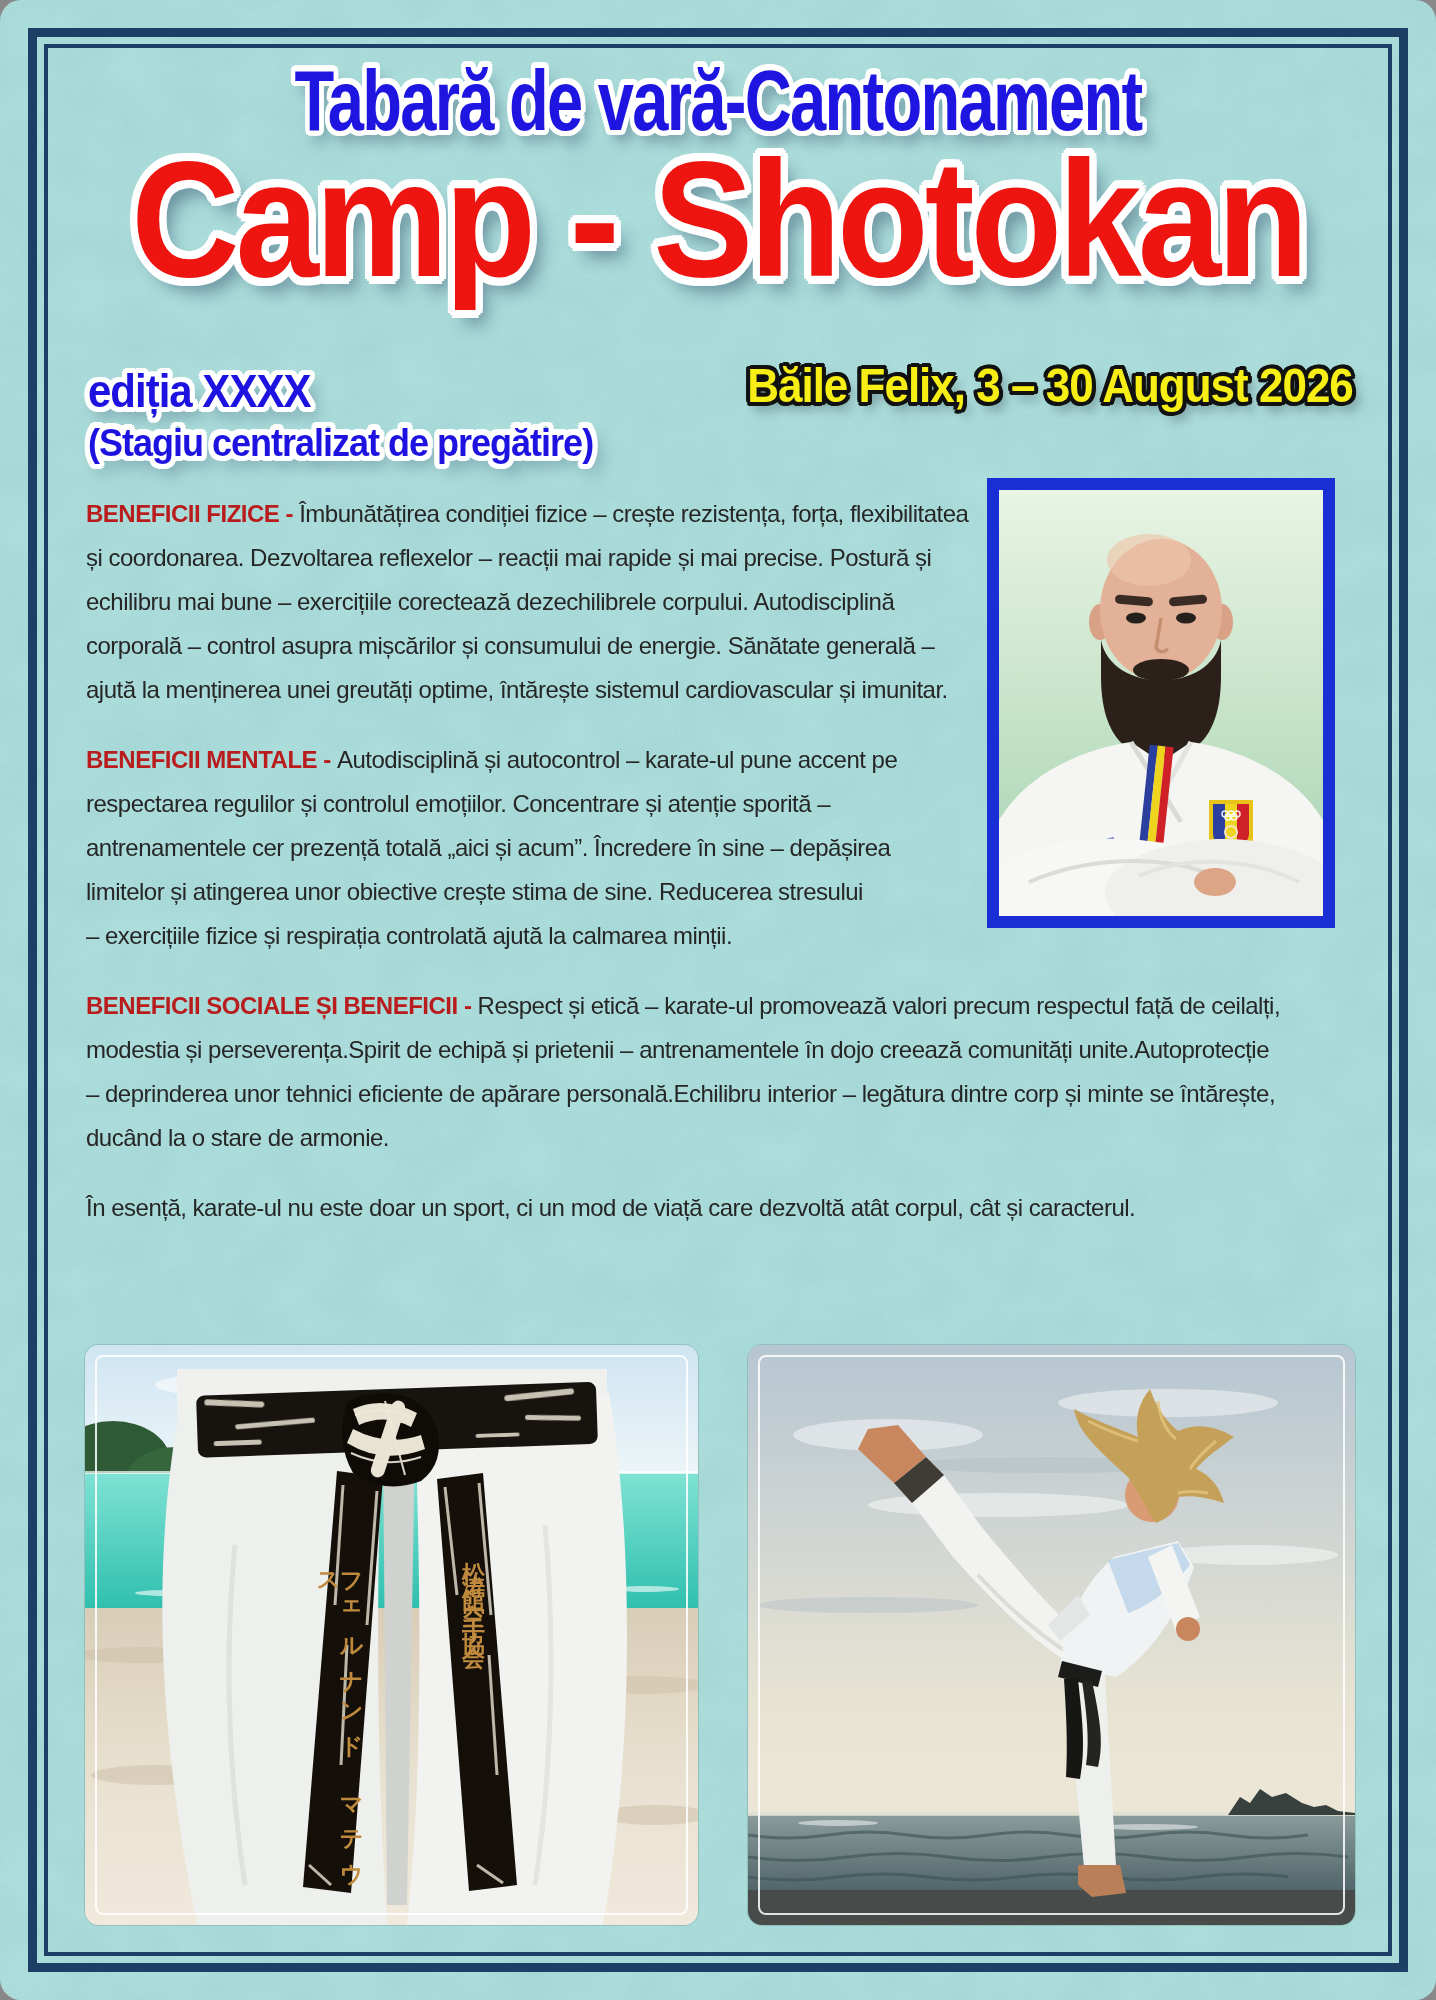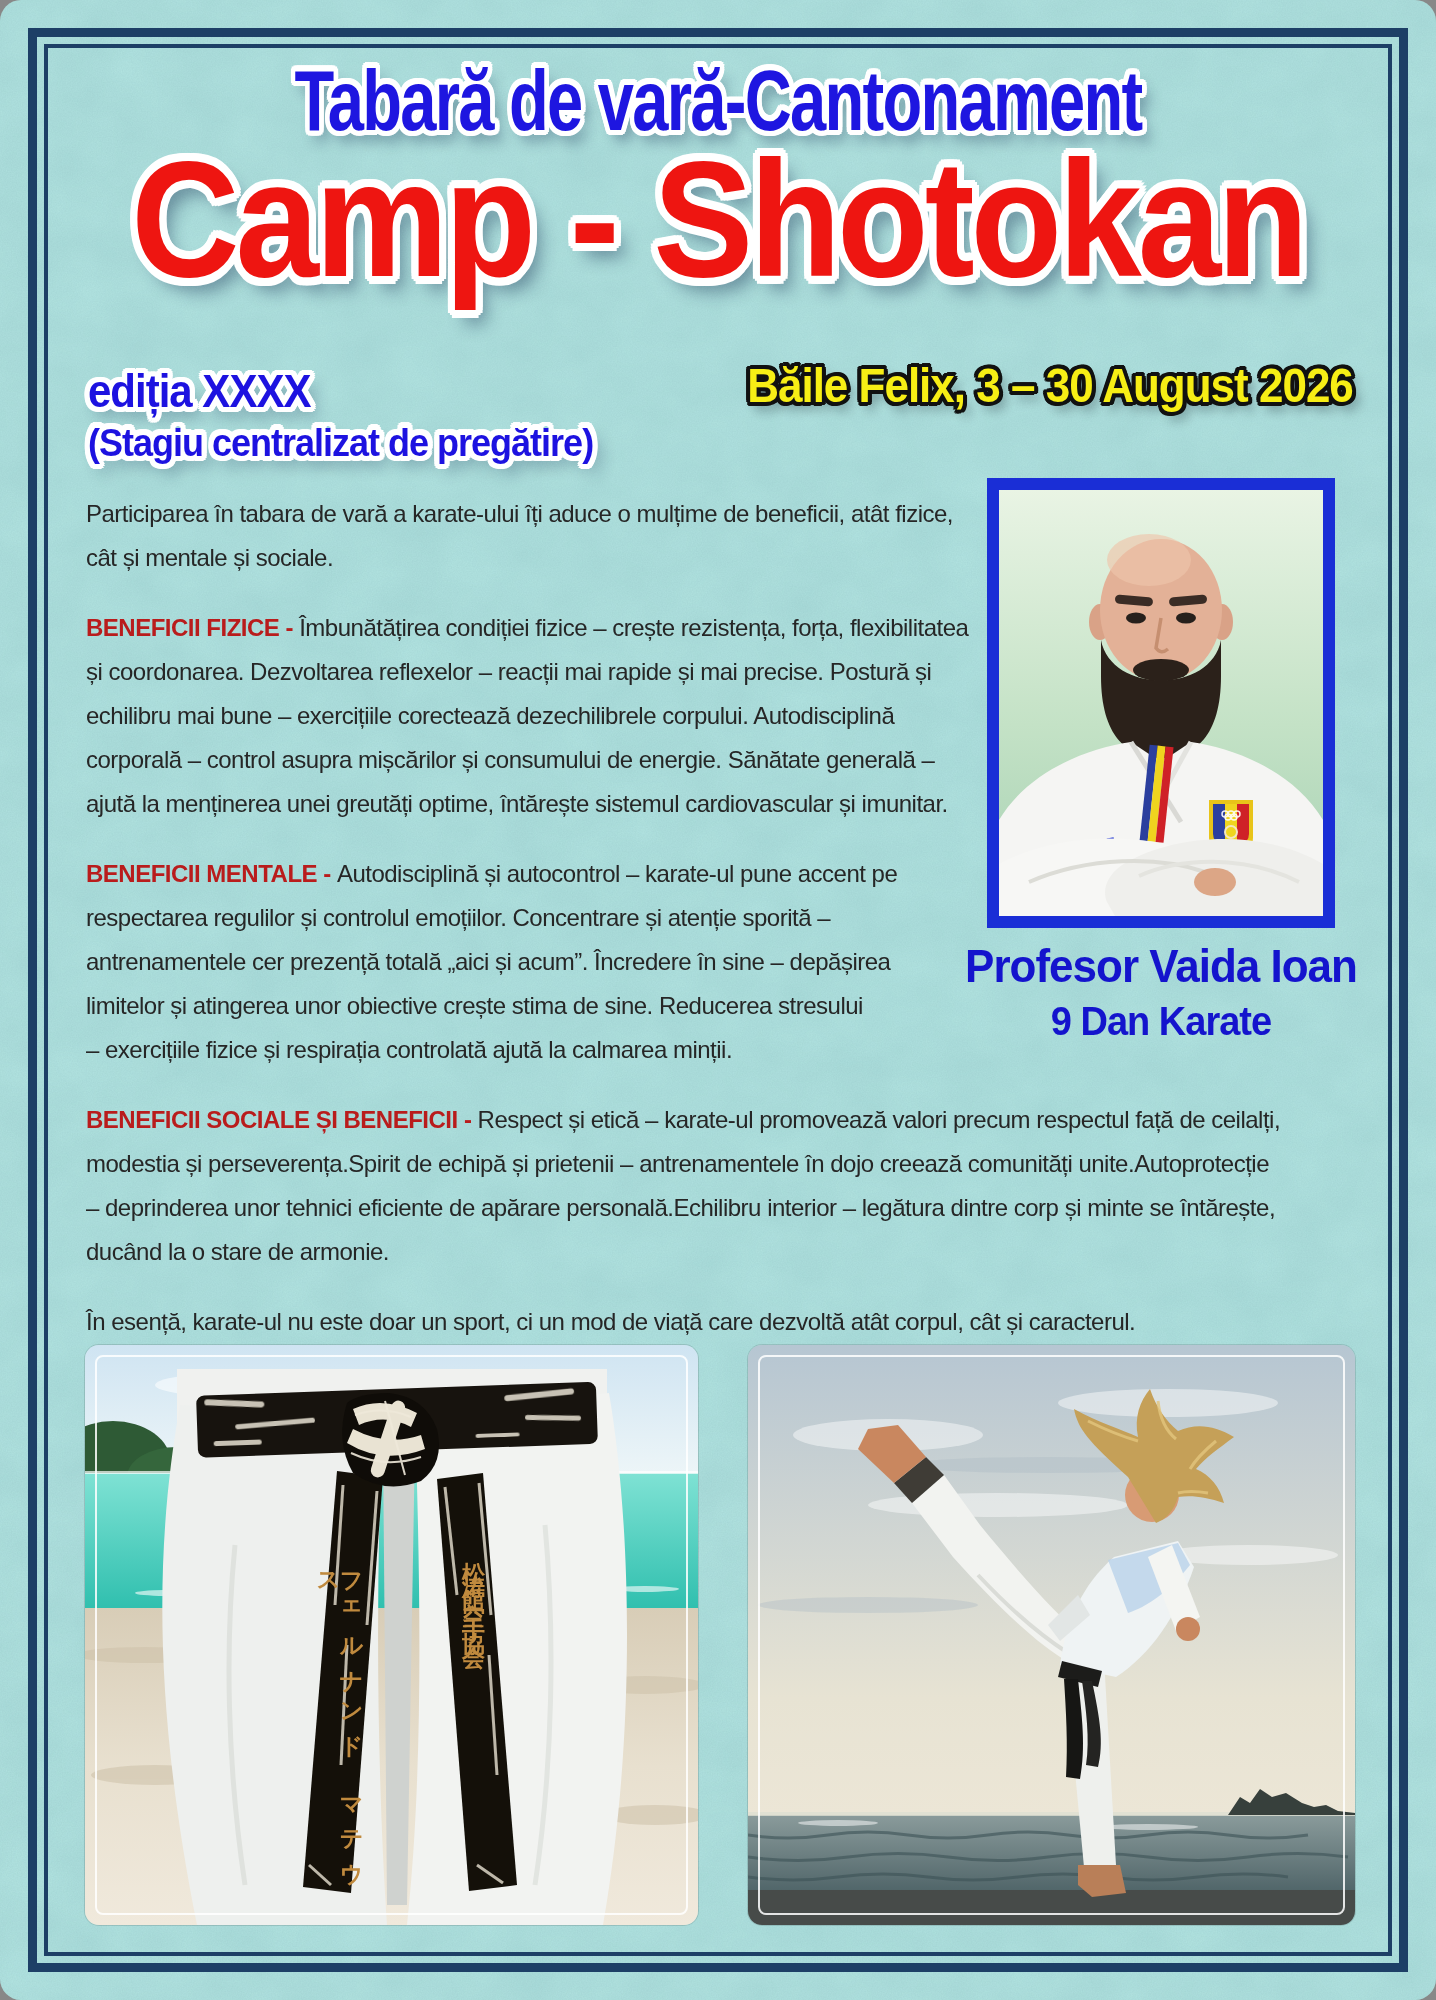--- a/index.html
+++ b/index.html
@@ -133,22 +133,20 @@
 
   <div class="layer content">
 
     <div class="title-top ow">Tabară de vară-Cantonament</div>
     <div class="title-main ow-big">Camp - Shotokan</div>
     <div class="edition ow">ediția XXXX</div>
     <div class="date-loc ob">Băile Felix, 3 – 30 August 2026</div>
     <div class="stagiu ow">(Stagiu centralizat de pregătire)</div>
 
     <div class="bodytext">
-      <p class="p-narrow"><span class="btxt">Participarea în tabara de vară a karate-ului îți aduce o mulțime de beneficii, atât fizice,
-cât și mentale și sociale.</span></p>
       <p class="p-narrow"><span class="blabel">BENEFICII FIZICE - </span><span class="btxt">Îmbunătățirea condiției fizice – crește rezistența, forța, flexibilitatea
 și coordonarea. Dezvoltarea reflexelor – reacții mai rapide și mai precise. Postură și
 echilibru mai bune – exercițiile corectează dezechilibrele corpului. Autodisciplină
 corporală – control asupra mișcărilor și consumului de energie. Sănătate generală –
 ajută la menținerea unei greutăți optime, întărește sistemul cardiovascular și imunitar.</span></p>
       <p class="p-narrow"><span class="blabel">BENEFICII MENTALE - </span><span class="btxt">Autodisciplină și autocontrol – karate-ul pune accent pe
 respectarea regulilor și controlul emoțiilor. Concentrare și atenție sporită –
 antrenamentele cer prezență totală „aici și acum”. Încredere în sine – depășirea
 limitelor și atingerea unor obiective crește stima de sine. Reducerea stresului
 – exercițiile fizice și respirația controlată ajută la calmarea minții.</span></p>
@@ -209,24 +207,20 @@
               <rect x="10" y="6" width="7" height="18"></rect>
               <rect x="20" y="0" width="7" height="24"></rect>
           </g>
           <path d="M0,426 L0,374 C62,340 152,342 210,368 C226,376 234,390 230,404 L222,426 Z" fill="#f7f7f5"></path>
           <path d="M324,426 L324,374 C262,338 178,344 128,372 C110,382 102,398 108,412 L116,426 Z" fill="#efefec"></path>
           <path d="M30,392 C90,366 160,366 206,382" stroke="#dcdcd6" stroke-width="4" fill="none"></path>
           <path d="M300,392 C244,364 180,368 140,386" stroke="#e4e4df" stroke-width="4" fill="none"></path>
           <ellipse cx="216" cy="392" rx="21" ry="14" fill="#dca686"></ellipse>
         </g>
       </svg>
-    </div>
-    <div class="prof-caption">
-      <div class="prof-name">Profesor Vaida Ioan</div>
-      <div class="prof-rank">9 Dan Karate</div>
     </div>
 
     <div class="photo photo-belt">
       <svg viewBox="0 0 613 580" width="613" height="580">
         <defs>
           <linearGradient id="bsky" x1="0" y1="0" x2="0" y2="1">
               <stop offset="0" stop-color="#cfe4f2"></stop>
               <stop offset="1" stop-color="#eef6f8"></stop>
             </linearGradient>
           <linearGradient id="bsea" x1="0" y1="0" x2="0" y2="1">

